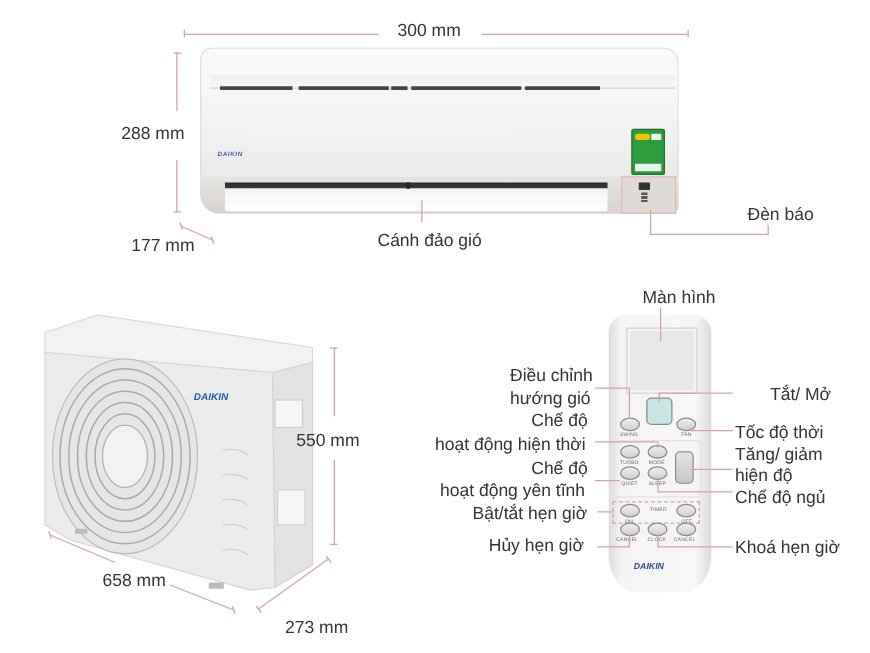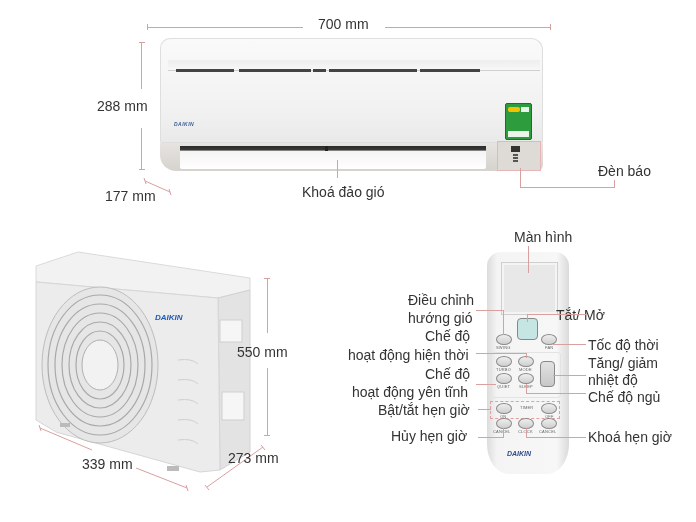--- a/index.html
+++ b/index.html
@@ -73,39 +73,39 @@
   <div class="abs indoor-base"></div>
   <div class="abs indoor-flap"></div>
   <div class="abs" style="left:325px;top:146px;width:3px;height:5px;background:#222"></div>
   <div class="abs indoor-panel"></div>
   <div class="abs indoor-display"></div>
   <div class="abs indoor-leds"></div>
 </div>
 
 <div class="ln" style="left:147px;top:24px;width:1px;height:6px"></div>
 <div class="ln" style="left:147px;top:27px;width:156px;height:1px"></div>
-<div class="lbl" style="left:318px;top:16px">700 mm</div>
+<div class="lbl" style="left:318px;top:16px">300 mm</div>
 <div class="ln" style="left:385px;top:27px;width:165px;height:1px"></div>
 <div class="ln" style="left:550px;top:24px;width:1px;height:6px"></div>
 
 <div class="ln" style="left:139px;top:42px;width:6px;height:1px"></div>
 <div class="ln" style="left:141px;top:42px;width:1px;height:47px"></div>
 <div class="lbl" style="left:97px;top:98px">288 mm</div>
 <div class="ln" style="left:141px;top:128px;width:1px;height:42px"></div>
 <div class="ln" style="left:139px;top:169px;width:6px;height:1px"></div>
 
 <svg width="1" height="1" style="left:0;top:0">
   <line x1="145" y1="181" x2="170" y2="192" stroke="#d9a0a0" stroke-width="1"></line>
   <line x1="144" y1="178" x2="146" y2="184" stroke="#d9a0a0" stroke-width="1"></line>
   <line x1="169" y1="189" x2="171" y2="195" stroke="#d9a0a0" stroke-width="1"></line>
 </svg>
 <div class="lbl" style="left:105px;top:188px">177 mm</div>
 
 <div class="ln" style="left:337px;top:160px;width:1px;height:18px"></div>
-<div class="lbl" style="left:302px;top:184px">Khoá đảo gió</div>
+<div class="lbl" style="left:302px;top:184px">Cánh đảo gió</div>
 
 <div class="ln" style="left:520px;top:168px;width:1px;height:19px"></div>
 <div class="ln" style="left:520px;top:187px;width:95px;height:1px"></div>
 <div class="ln" style="left:614px;top:180px;width:1px;height:8px"></div>
 <div class="lbl" style="left:598px;top:163px">Đèn báo</div>
 
 <div>
   <svg width="1" height="1" style="left:0;top:0">
     <polygon points="36,266 78,252 250,278 250,290 218,298 36,282" fill="#f2f2f2" stroke="#dadada"></polygon>
     <polygon points="218,298 250,290 250,452 220,470" fill="#e3e3e3" stroke="#d2d2d2"></polygon>
@@ -142,22 +142,22 @@
 
 <svg width="1" height="1" style="left:0;top:0">
   <line x1="40" y1="428" x2="92" y2="450" stroke="#d9a0a0"></line>
   <line x1="136" y1="468" x2="187" y2="488" stroke="#d9a0a0"></line>
   <line x1="39" y1="425" x2="41" y2="431" stroke="#d9a0a0"></line>
   <line x1="186" y1="485" x2="188" y2="491" stroke="#d9a0a0"></line>
   <line x1="207" y1="487" x2="263" y2="447" stroke="#d9a0a0"></line>
   <line x1="205" y1="485" x2="209" y2="490" stroke="#d9a0a0"></line>
   <line x1="261" y1="445" x2="265" y2="450" stroke="#d9a0a0"></line>
 </svg>
-<div class="lbl" style="left:82px;top:456px">339 mm</div>
-<div class="lbl" style="left:228px;top:450px">273 mm</div>
+<div class="lbl" style="left:82px;top:456px">658 mm</div>
+<div class="lbl" style="left:228px;top:493px">273 mm</div>
 
 <div>
   <div class="abs remote"></div>
   <div class="abs remote-screen"></div>
 
   <div class="rbtn" style="left:496px;top:334px"></div>
   <div class="rbtn-cap" style="left:496px;top:345px">SWING</div>
   <div class="abs onoff"></div>
   <div class="rbtn" style="left:541px;top:334px"></div>
   <div class="rbtn-cap" style="left:545px;top:345px">FAN</div>
@@ -191,34 +191,34 @@
 </div>
 
 <div class="lbl" style="left:514px;top:229px">Màn hình</div>
 <div class="ln" style="left:528px;top:246px;width:1px;height:27px"></div>
 
 <div class="lbl r" style="left:408px;top:292px">Điều chỉnh</div>
 <div class="lbl r" style="left:408px;top:310px">hướng gió</div>
 <div class="ln" style="left:476px;top:310px;width:27px;height:1px"></div>
 <div class="ln" style="left:503px;top:310px;width:1px;height:25px"></div>
 
-<div class="lbl" style="left:556px;top:307px">Tắt/ Mở</div>
+<div class="lbl" style="left:616px;top:307px">Tắt/ Mở</div>
 <div class="ln" style="left:527px;top:314px;width:59px;height:1px"></div>
 <div class="ln" style="left:527px;top:314px;width:1px;height:8px"></div>
 
 <div class="lbl r" style="left:425px;top:328px">Chế độ</div>
 <div class="lbl r" style="left:348px;top:347px">hoạt động hiện thời</div>
 <div class="ln" style="left:476px;top:353px;width:50px;height:1px"></div>
 <div class="ln" style="left:526px;top:353px;width:1px;height:5px"></div>
 
 <div class="lbl" style="left:588px;top:337px">Tốc độ thời</div>
 <div class="ln" style="left:553px;top:344px;width:33px;height:1px"></div>
 
 <div class="lbl" style="left:588px;top:355px">Tăng/ giảm</div>
-<div class="lbl" style="left:588px;top:372px">nhiệt độ</div>
+<div class="lbl" style="left:588px;top:372px">hiện độ</div>
 <div class="ln" style="left:553px;top:375px;width:33px;height:1px"></div>
 
 <div class="lbl r" style="left:425px;top:366px">Chế độ</div>
 <div class="lbl r" style="left:352px;top:384px">hoạt động yên tĩnh</div>
 <div class="ln" style="left:476px;top:384px;width:20px;height:1px"></div>
 
 <div class="lbl" style="left:588px;top:389px">Chế độ ngủ</div>
 <div class="ln" style="left:526px;top:393px;width:60px;height:1px"></div>
 <div class="ln" style="left:526px;top:384px;width:1px;height:10px"></div>
 

